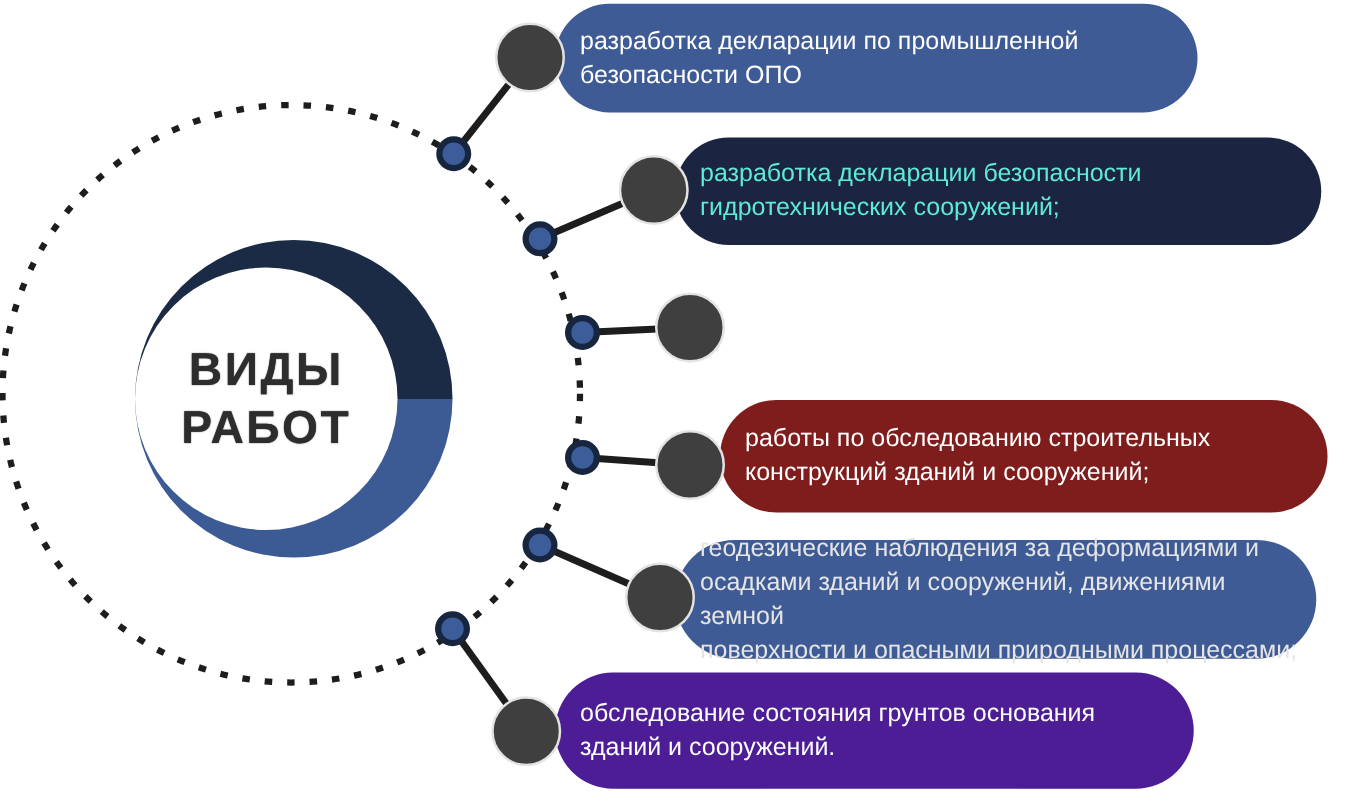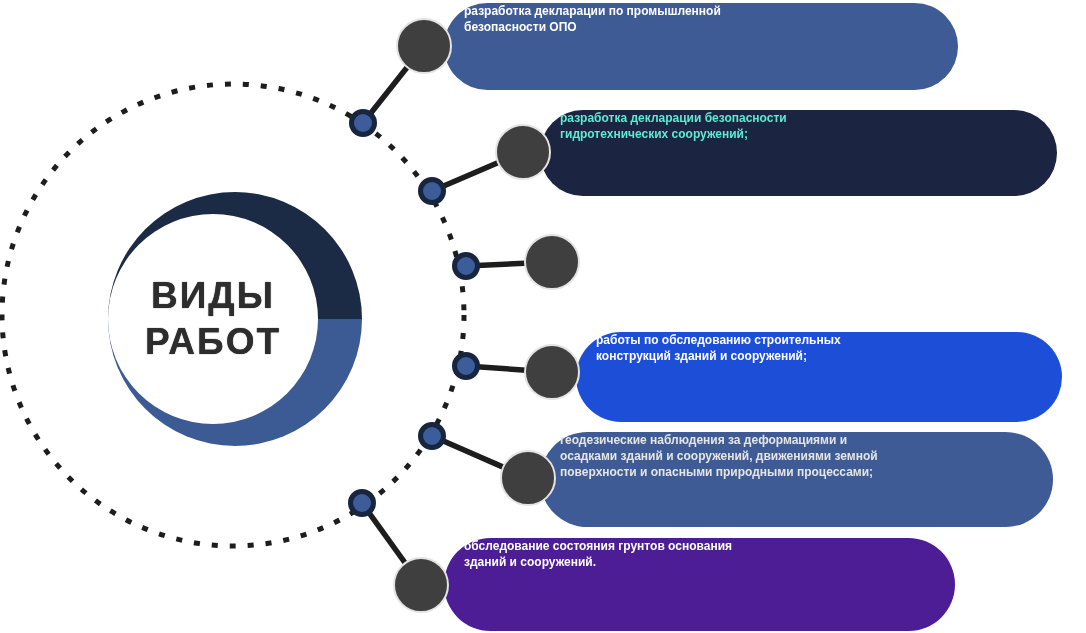--- a/index.html
+++ b/index.html
@@ -8,24 +8,24 @@
     width:1086px;height:633px;
     background:#ffffff;
     font-family:"Liberation Sans", sans-serif;
     overflow:hidden;
   }
   #net{position:absolute;left:0;top:0;z-index:0;}
   .pill{
     position:absolute;
     z-index:1;
     display:flex;
-    align-items:flex-start;
+    align-items:center;
     color:#ffffff;
-    font-weight:bold;
-    font-size:12px;
+    font-weight:normal;
+    font-size:20px;
     line-height:1.35;
     white-space:pre-line;
     padding-left:20px;
     padding-right:10px;
     box-sizing:border-box;
   }
   .gray-circle{
     position:absolute;
     z-index:2;
     width:52px;height:52px;
@@ -84,21 +84,21 @@
   </svg>
 
   <div class="pill" style="left: 444px; top: 3px; width: 514px; height: 87px; border-radius: 44px; background: rgb(62, 91, 150); color: rgb(255, 255, 255);">
     <span>разработка декларации по промышленной
 безопасности ОПО</span>
   </div>
   <div class="pill" style="left: 540px; top: 110px; width: 517px; height: 86px; border-radius: 43px; background: rgb(27, 36, 64); color: #5eead4;">
     <span>разработка декларации безопасности
 гидротехнических сооружений;</span>
   </div>
-  <div class="pill" style="left: 576px; top: 332px; width: 486px; height: 90px; border-radius: 45px; background: #1d4ed8; color: rgb(255, 255, 255);">
+  <div class="pill" style="left: 576px; top: 320px; width: 486px; height: 90px; border-radius: 45px; background: #7f1d1d; color: rgb(255, 255, 255);">
     <span>работы по обследованию строительных
 конструкций зданий и сооружений;</span>
   </div>
   <div class="pill" style="left: 540px; top: 432px; width: 513px; height: 95px; border-radius: 48px; background: rgb(62, 91, 150); color: #e5e5e5;">
     <span>геодезические наблюдения за деформациями и
 осадками зданий и сооружений, движениями земной
 поверхности и опасными природными процессами;</span>
   </div>
   <div class="pill" style="left: 444px; top: 538px; width: 511px; height: 93px; border-radius: 47px; background: #4c1d95; color: rgb(255, 255, 255);">
     <span>обследование состояния грунтов основания

